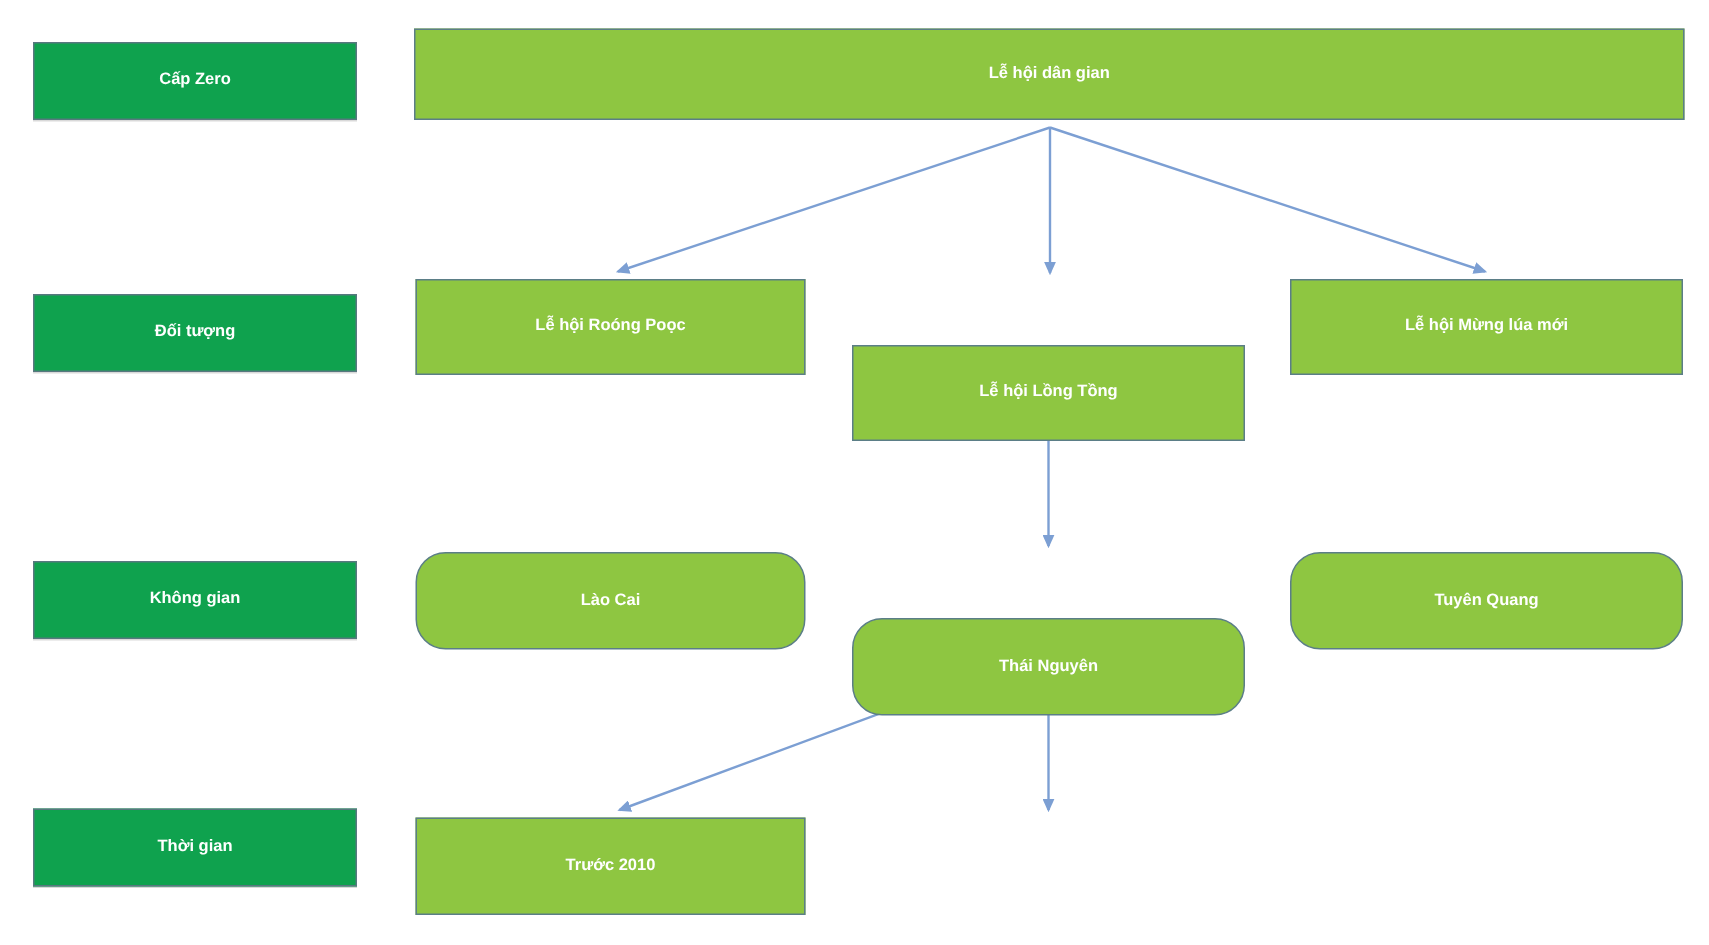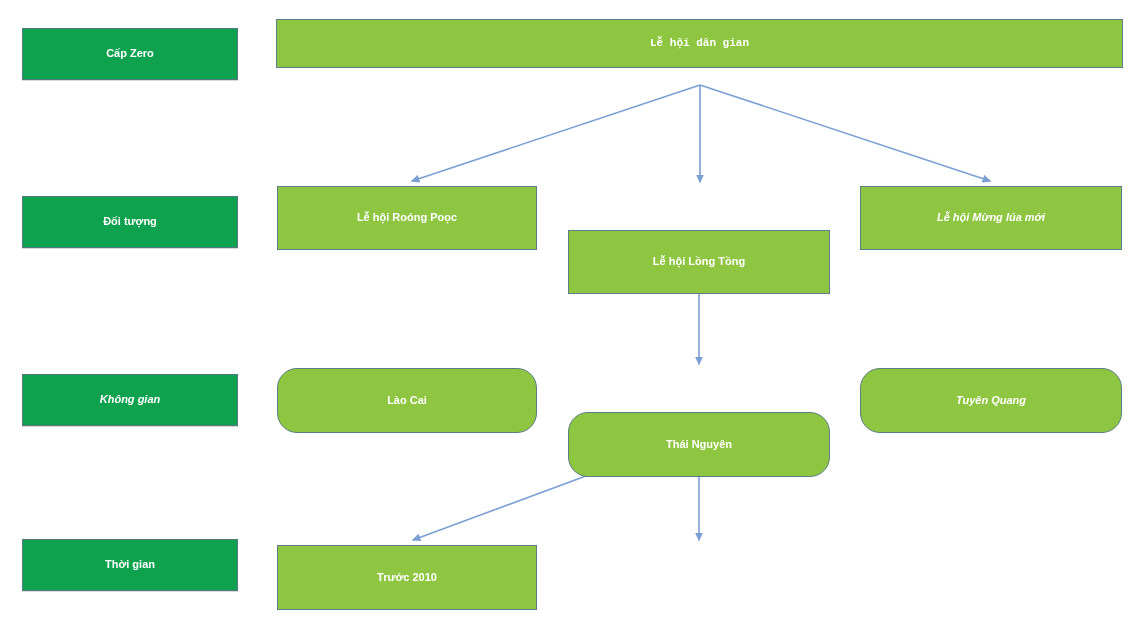--- a/index.html
+++ b/index.html
@@ -18,23 +18,23 @@
     border:1px solid var(--label-border);
     box-shadow:0 1px 0 rgba(0,0,0,0.15);
   }
   .node-box{
     background:var(--light-green);
     border:1.5px solid var(--node-border);
   }
   svg.edges{position:absolute;left:0;top:0;pointer-events:none;}
   
   .lbl{left:22px;width:216px;height:52px;}
-  .lbl-0{top:28px;}  .lbl-1{top:196px;}  .lbl-2{top:374px;font-style:italic;}  .lbl-3{top:539px;}
-  .root{left:276px;top:19px;width:847px;height:49px;font-family:Liberation Mono, monospace;}
-  .c1{left:277px;width:260px;}  .c2{left:568px;width:262px;margin-top:44px;}  .c3{left:860px;width:262px;font-style:italic;}
+  .lbl-0{top:28px;}  .lbl-1{top:196px;}  .lbl-2{top:374px;}  .lbl-3{top:539px;}
+  .root{left:276px;top:19px;width:847px;height:61px;}
+  .c1{left:277px;width:260px;}  .c2{left:568px;width:262px;margin-top:44px;}  .c3{left:860px;width:262px;}
   .r2{top:186px;height:64px;}  .r3{top:368px;height:65px;border-radius:20px;}  .r4{top:545px;height:65px;}
 </style>
 </head>
 <body>
 
 <div class="stage" style="--dark-green:#0FA24E; --light-green:#8EC641; --node-border:#5B7E87; --label-border:#57787F;">
 
   <svg class="edges" width="1139" height="630" viewBox="0 0 1139 630">
     <defs>
       <marker id="ah" markerWidth="9" markerHeight="8" refX="7.5" refY="4" orient="auto" markerUnits="userSpaceOnUse">

